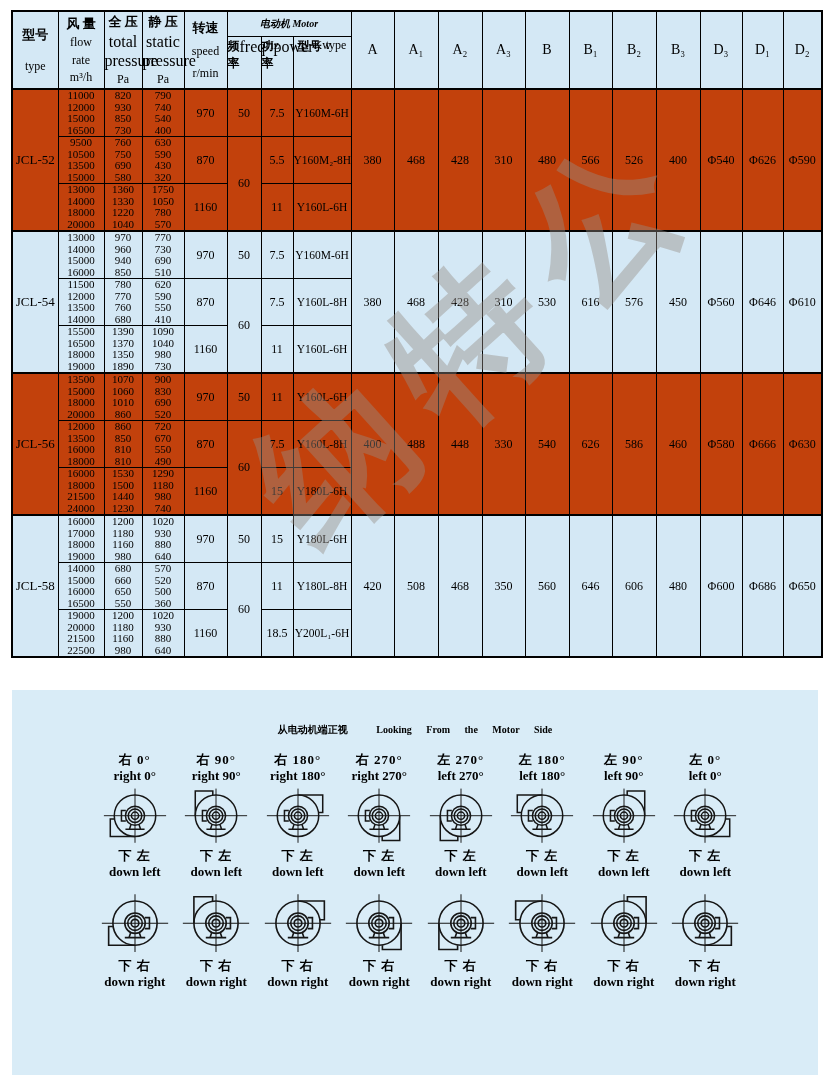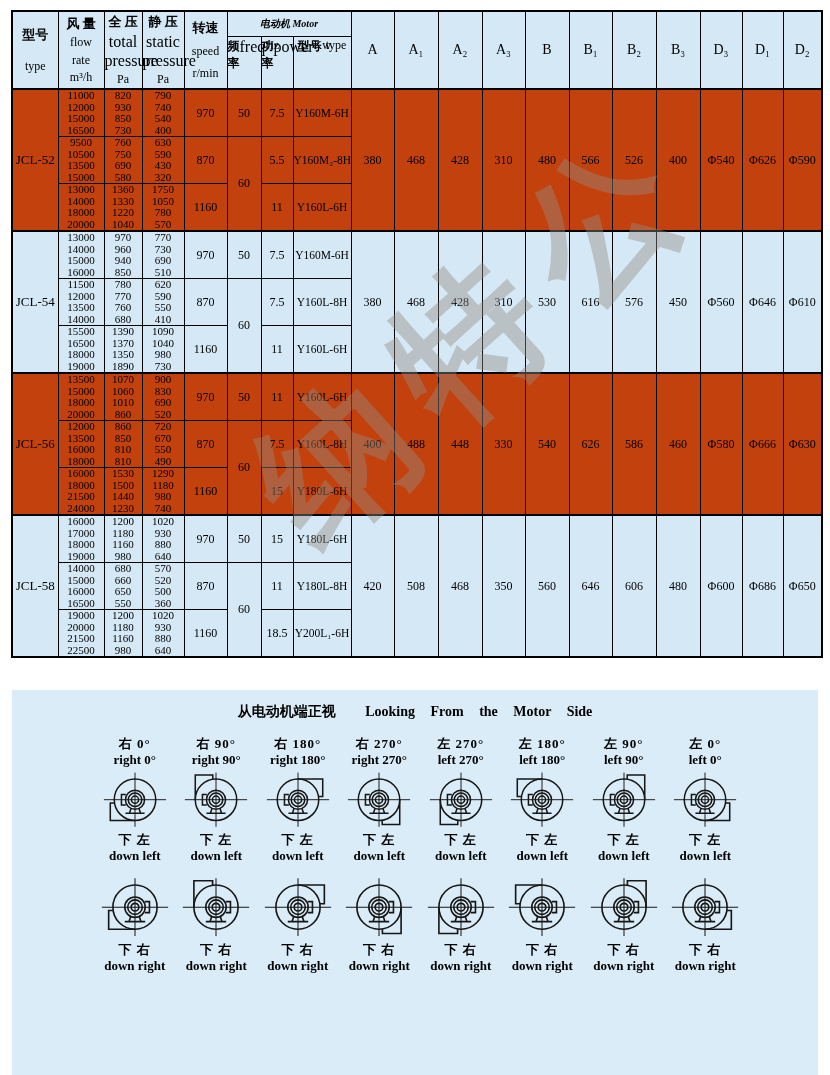--- a/index.html
+++ b/index.html
@@ -41,21 +41,21 @@
     font-family:"DejaVu Sans", sans-serif;
     font-size:150px; font-weight:700; letter-spacing:28px;
     color:#968d85; opacity:0.42; z-index:3; pointer-events:none;
     white-space:nowrap;
   }
   
   .panel {
     position:absolute; left:12px; top:690px; width:806px; height:385px;
     background:#d9ecf7; z-index:1;
   }
-  .panel-title { text-align:center; padding-top:13px; font-size:14px; font-weight:700; }
+  .panel-title { text-align:center; padding-top:13px; font-size:10px; font-weight:700;margin-top:20px; }
   .panel-title .en { margin-left:26px; word-spacing:12px; }
   .fan-grid {
     display:grid; grid-template-columns:repeat(8,1fr);
     width:652px; margin:13px auto 0; justify-items:center;
   }
   .fan-grid.second { margin-top:12px; }
   .fan-item { display:flex; flex-direction:column; align-items:center;margin-left:10px; }
   .orient-cn { font-size:13px; font-weight:700; line-height:17px; letter-spacing:1px; white-space:nowrap; }
   .orient-en { font-size:13px; font-weight:700; line-height:16px; white-space:nowrap; }
   .fan-svg  { width:64px; height:59px; margin-top:3px; }

